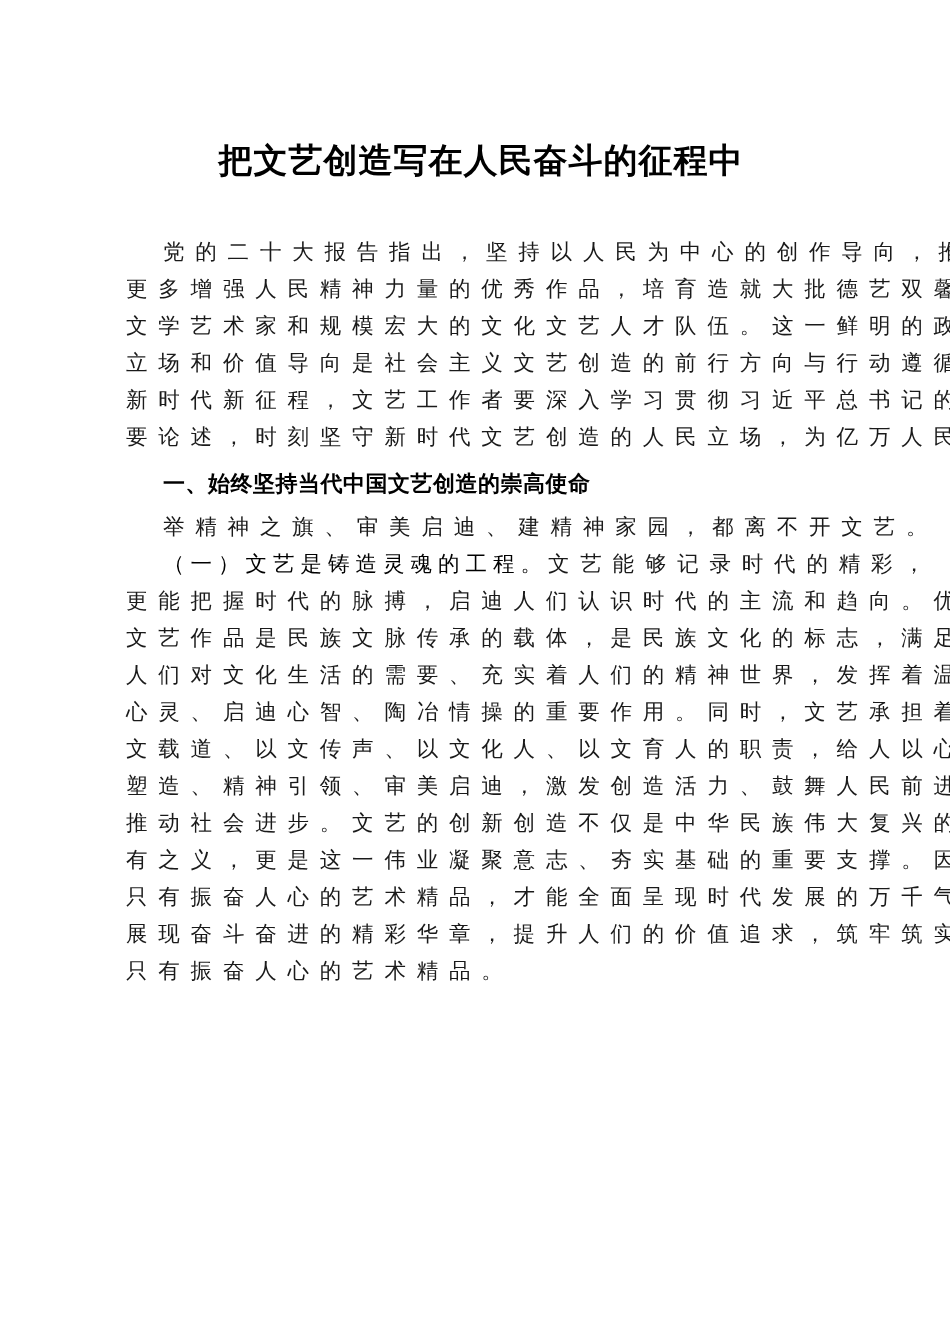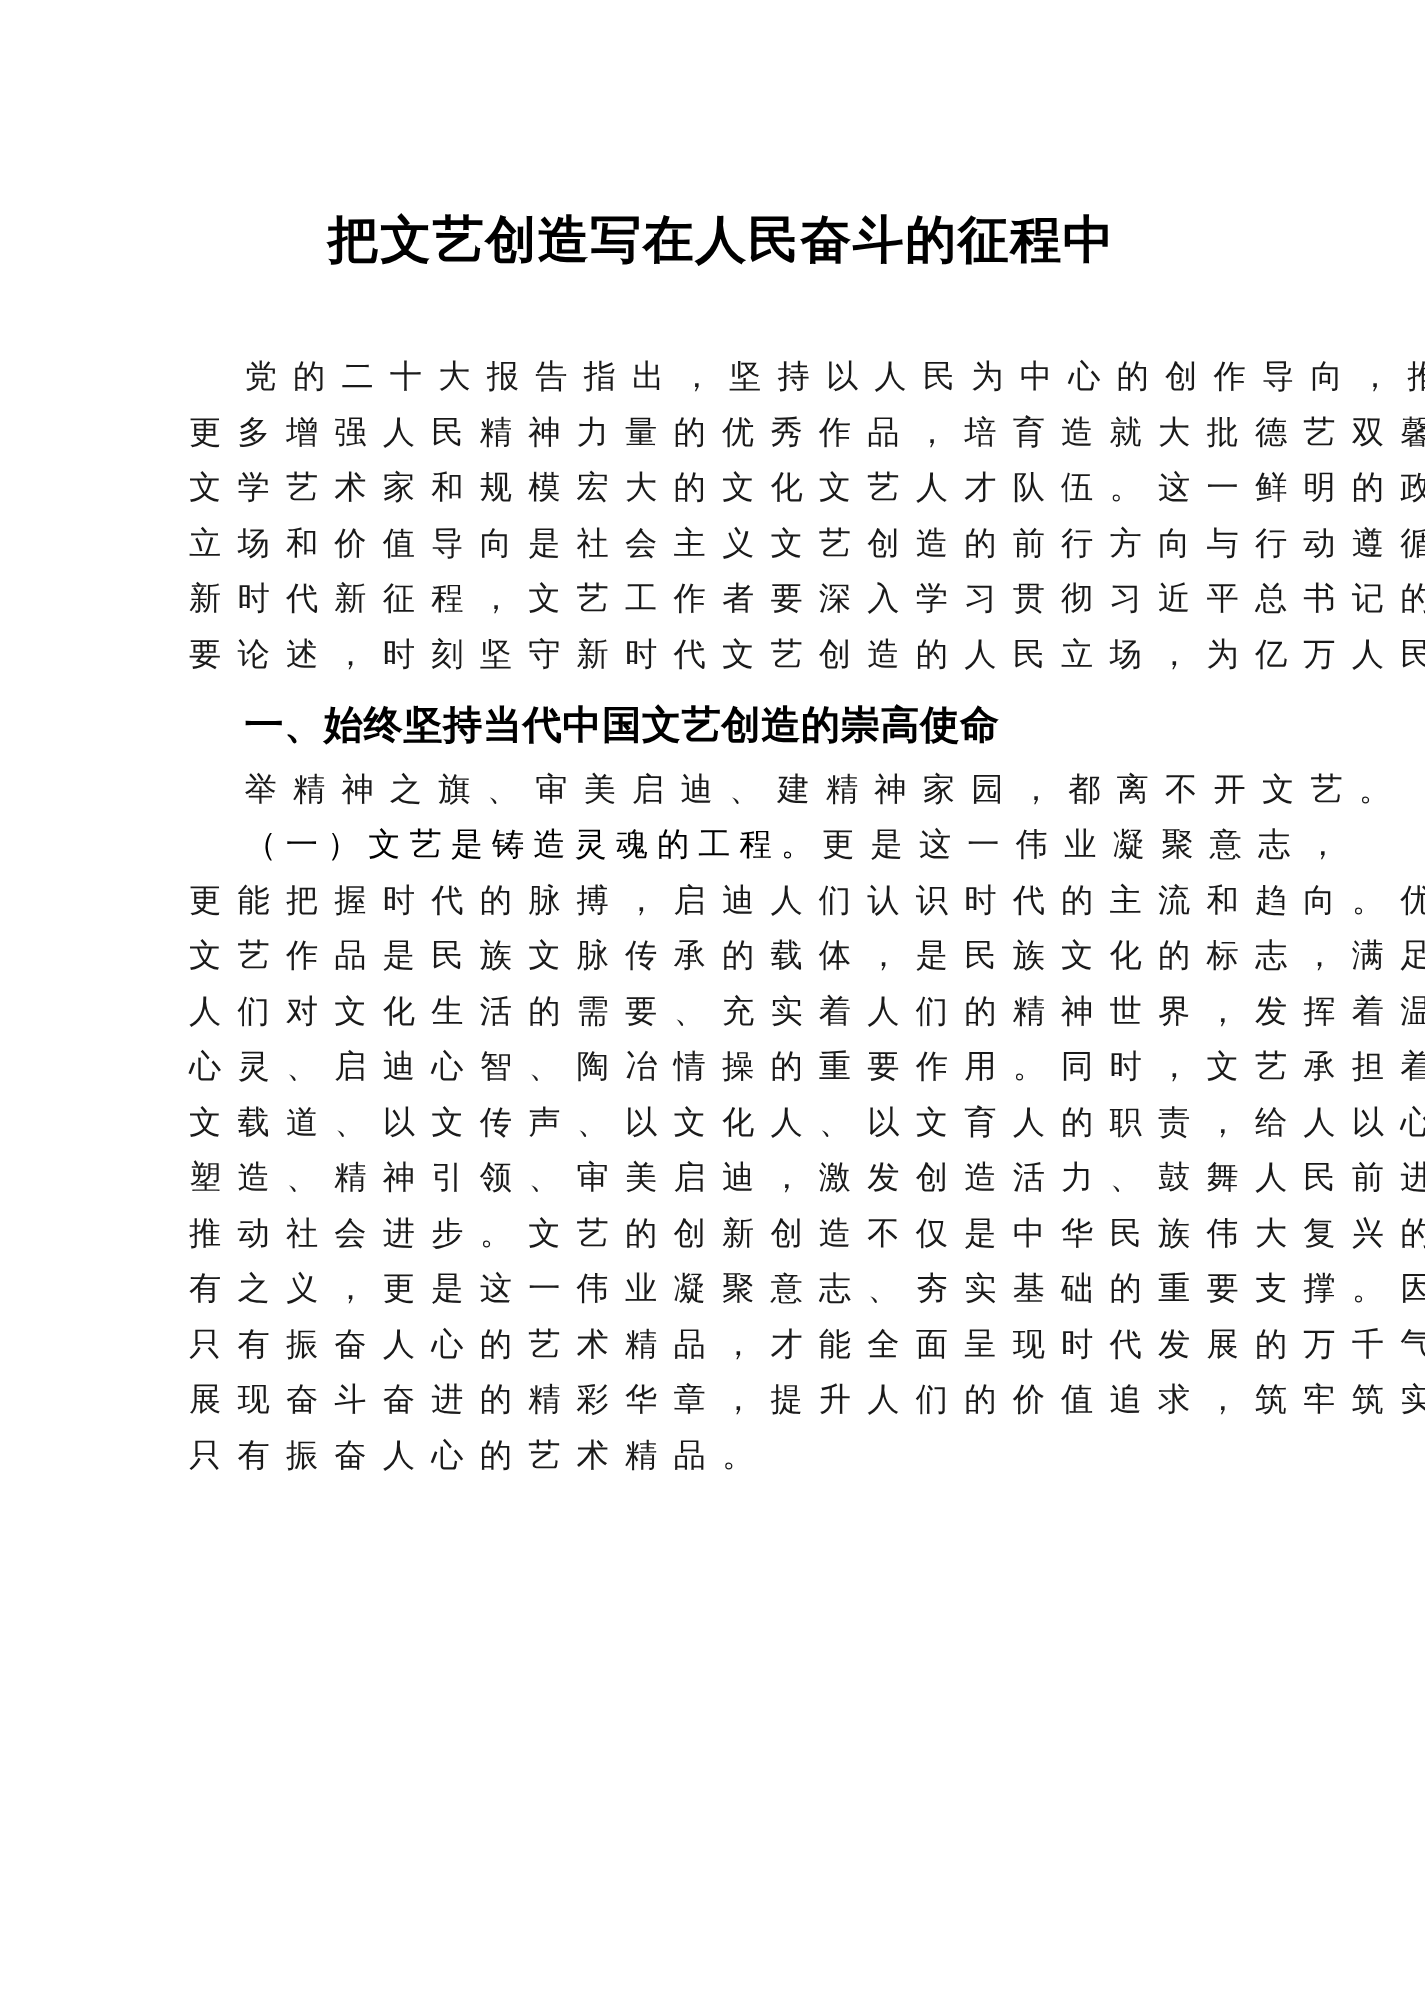--- a/index.html
+++ b/index.html
@@ -54,21 +54,21 @@
     }
     .line.indent {
       padding-left: 37px;
     }
     .heading-1 {
       height: 42px;
       line-height: 42px;
       margin-top: 8px;
       margin-bottom: 3px;
       padding-left: 37px;
-      font-size: 26px;
+      font-size: 22px;
       font-weight: bold;
       letter-spacing: 0.5px;
       color: #000000;
       white-space: nowrap;
       font-family: "DejaVu Sans", "Liberation Sans", sans-serif;
     }
     .subhead {
       font-family: "DejaVu Serif", "Liberation Serif", serif;
       font-weight: normal;
       letter-spacing: 6px;
@@ -92,21 +92,21 @@
       <div class="line">立场和价值导向是社会主义文艺创造的前行方向与行动遵循。</div>
       <div class="line">新时代新征程，文艺工作者要深入学习贯彻习近平总书记的重</div>
       <div class="line">要论述，时刻坚守新时代文艺创造的人民立场，为亿万人民鼓</div>
     </div>
 
     <div class="heading-1">一、始终坚持当代中国文艺创造的崇高使命</div>
 
     <div class="line indent">举精神之旗、审美启迪、建精神家园，都离不开文艺。</div>
 
     <div class="para">
-      <div class="line indent"><span class="subhead">（一）文艺是铸造灵魂的工程。</span><span>更是这一伟业凝聚意志，</span></div>
+      <div class="line indent"><span class="subhead">（一）文艺是铸造灵魂的工程。</span><span>文艺能够记录时代的精彩，</span></div>
       <div class="line">更能把握时代的脉搏，启迪人们认识时代的主流和趋向。优秀</div>
       <div class="line">文艺作品是民族文脉传承的载体，是民族文化的标志，满足着</div>
       <div class="line">人们对文化生活的需要、充实着人们的精神世界，发挥着温润</div>
       <div class="line">心灵、启迪心智、陶冶情操的重要作用。同时，文艺承担着以</div>
       <div class="line">文载道、以文传声、以文化人、以文育人的职责，给人以心灵</div>
       <div class="line">塑造、精神引领、审美启迪，激发创造活力、鼓舞人民前进，</div>
       <div class="line">推动社会进步。文艺的创新创造不仅是中华民族伟大复兴的应</div>
       <div class="line">有之义，更是这一伟业凝聚意志、夯实基础的重要支撑。因为，</div>
       <div class="line">只有振奋人心的艺术精品，才能全面呈现时代发展的万千气象，</div>
       <div class="line">展现奋斗奋进的精彩华章，提升人们的价值追求，筑牢筑实中</div>

